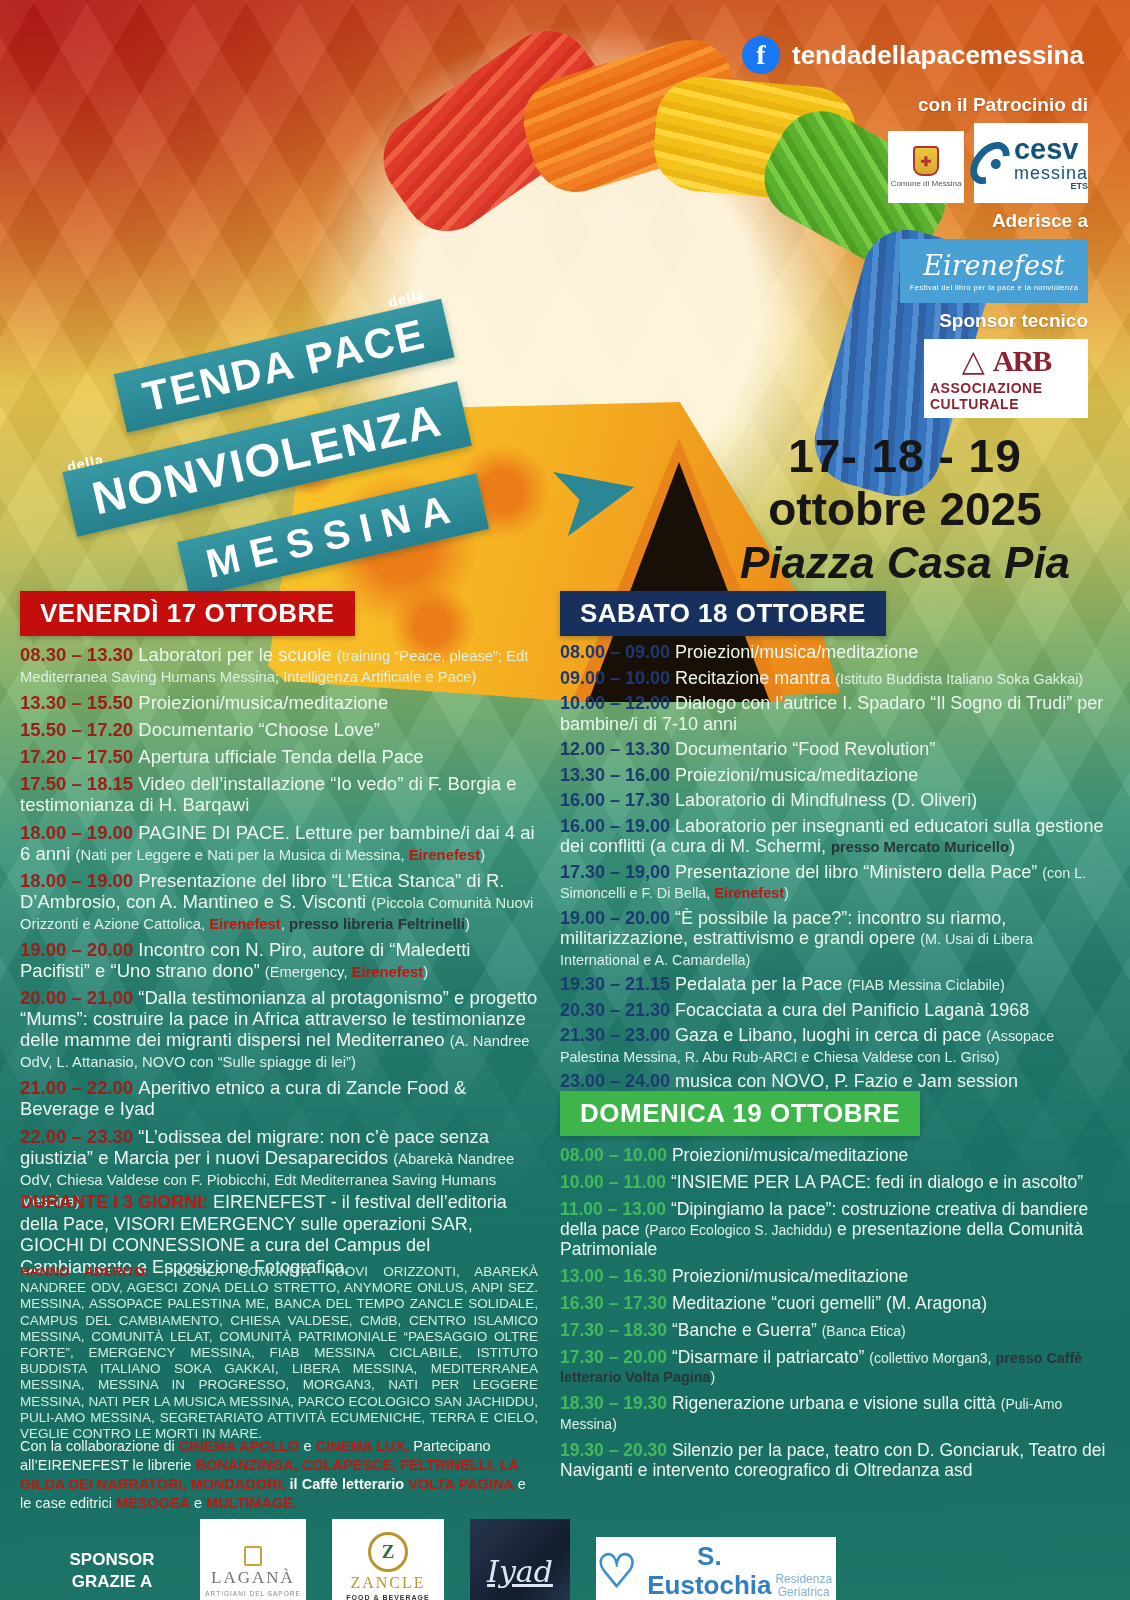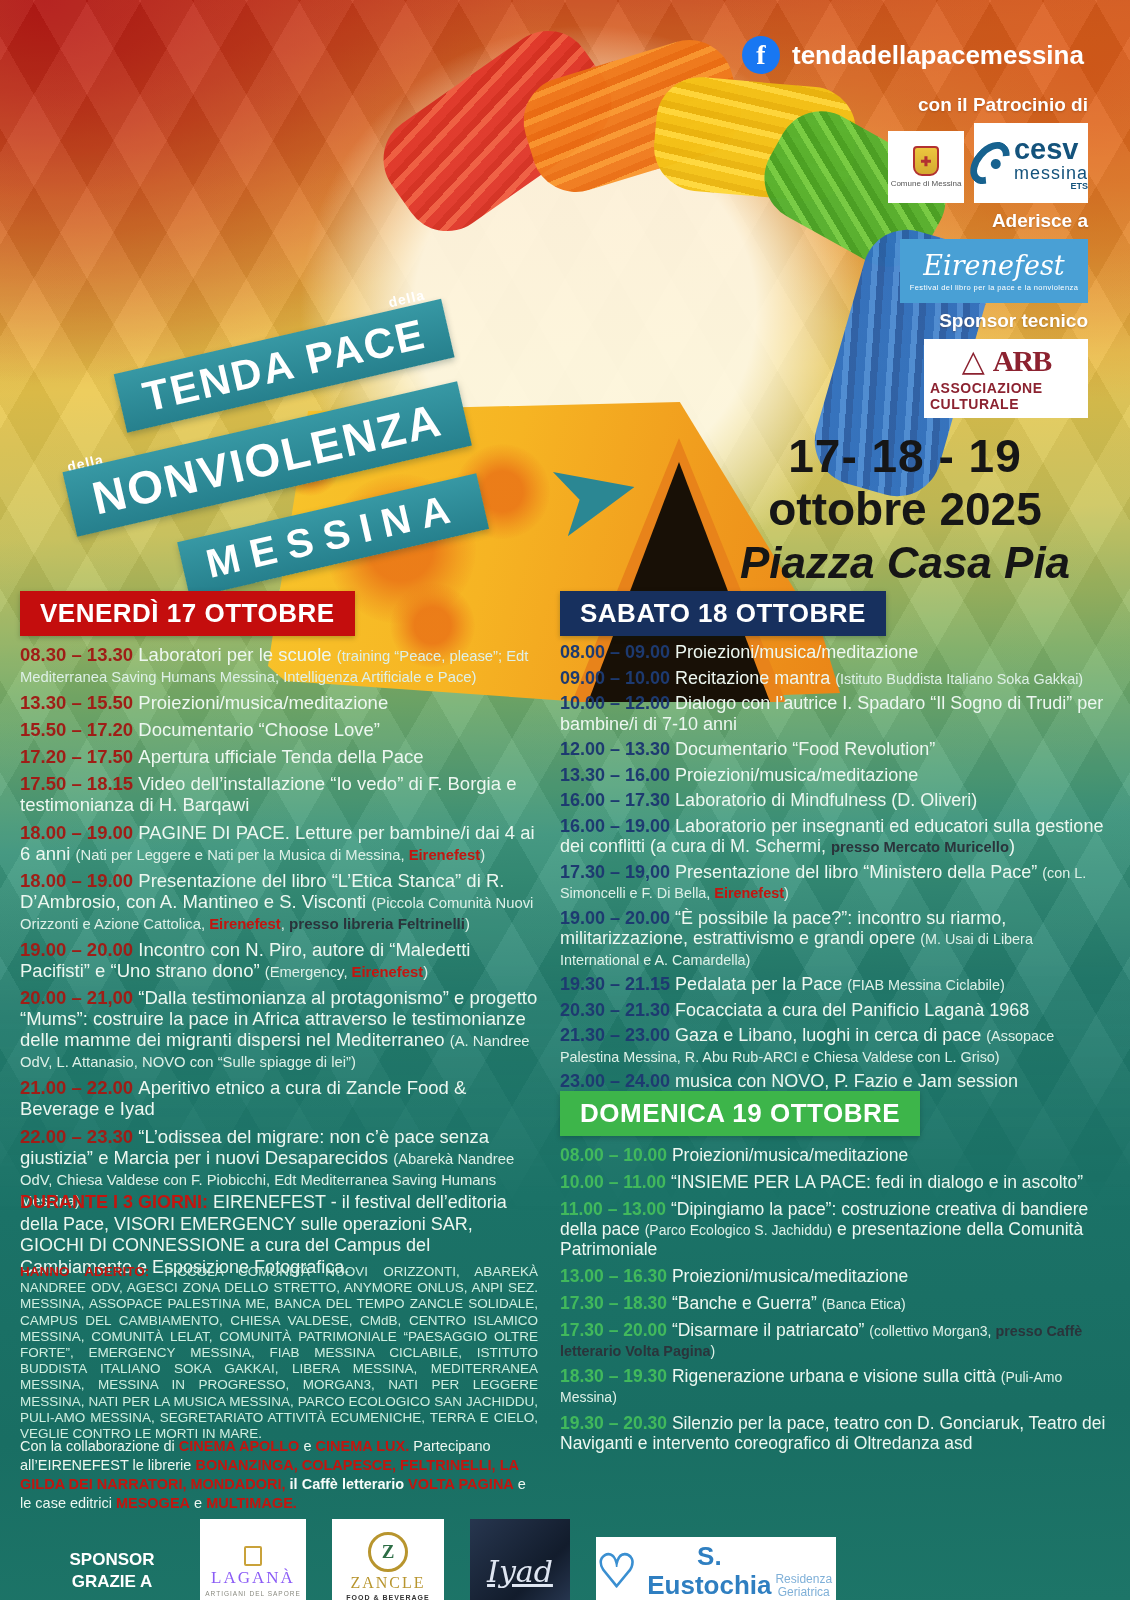--- a/index.html
+++ b/index.html
@@ -135,21 +135,21 @@
   #collab{top:1437px;font-size:14.5px;line-height:1.3;color:#edf7f0;}
   
   #sponsors{position:absolute;left:22px;top:1519px;width:1086px;z-index:7;
     display:flex;align-items:center;gap:26px;}
   .sponsor-label{color:#fff;font-weight:bold;font-size:17px;text-align:center;
     white-space:pre-line;width:124px;flex:none;margin-left:28px;line-height:1.3;}
   .sp-box{background:#fff;height:104px;display:flex;flex-direction:column;
     align-items:center;justify-content:center;flex:none;text-align:center;}
   .lagana{width:106px;gap:2px;}
   .lagana-emblem{width:14px;height:16px;border:2px solid #c9a23a;border-radius:2px;}
-  .lagana-name{font-family:"Liberation Serif",serif;font-size:17px;letter-spacing:2px;color:#8b5cf6;}
+  .lagana-name{font-family:"Liberation Serif",serif;font-size:17px;letter-spacing:2px;color:#737373;}
   .lagana-sub{font-size:6.5px;color:#8a8a80;letter-spacing:1px;}
   .zancle{width:112px;gap:2px;}
   .zancle-ring{width:34px;height:34px;border-radius:50%;border:3px solid #b8952e;color:#2d6e46;
     display:flex;align-items:center;justify-content:center;font-weight:bold;font-size:19px;
     font-family:"Liberation Serif",serif;}
   .zancle-name{font-family:"Liberation Serif",serif;font-size:16px;color:#b8952e;letter-spacing:2px;}
   .zancle-sub{font-size:7px;color:#333;font-weight:bold;letter-spacing:1px;}
   .zancle-sub2{font-size:6.5px;color:#777;font-style:italic;}
   .iyad{width:100px;background:linear-gradient(135deg,#27364f,#121c2c 60%,#2e3f5c);color:#dfe6f2;text-decoration:underline;}
   .iyad-name{font-family:"DejaVu Serif",serif;font-style:italic;font-size:30px;}
@@ -269,20 +269,21 @@
       <p class="event"><span class="time time-sat">19.30 – 21.15 </span><span class="run-w">Pedalata per la Pace </span><span class="run-sm">(FIAB Messina Ciclabile)</span></p>
       <p class="event"><span class="time time-sat">20.30 – 21.30 </span><span class="run-w">Focacciata a cura del Panificio Laganà 1968</span></p>
       <p class="event"><span class="time time-sat">21.30 – 23.00 </span><span class="run-w">Gaza e Libano, luoghi in cerca di pace </span><span class="run-sm">(Assopace Palestina Messina, R. Abu Rub-ARCI e Chiesa Valdese con L. Griso)</span></p>
       <p class="event"><span class="time time-sat">23.00 – 24.00 </span><span class="run-w">musica con NOVO, P. Fazio e Jam session</span></p>
     </div>
   <div class="events" id="sunday-events">
       <p class="event"><span class="time time-sun">08.00 – 10.00 </span><span class="run-w">Proiezioni/musica/meditazione</span></p>
       <p class="event"><span class="time time-sun">10.00 – 11.00 </span><span class="run-w">“INSIEME PER LA PACE: fedi in dialogo e in ascolto”</span></p>
       <p class="event"><span class="time time-sun">11.00 – 13.00 </span><span class="run-w">“Dipingiamo la pace”: costruzione creativa di bandiere della pace </span><span class="run-sm">(Parco Ecologico S. Jachiddu)</span><span class="run-w"> e presentazione della Comunità Patrimoniale</span></p>
       <p class="event"><span class="time time-sun">13.00 – 16.30 </span><span class="run-w">Proiezioni/musica/meditazione</span></p>
+      <p class="event"><span class="time time-sun">16.30 – 17.30 </span><span class="run-w">Meditazione “cuori gemelli” (M. Aragona)</span></p>
       <p class="event"><span class="time time-sun">17.30 – 18.30 </span><span class="run-w">“Banche e Guerra” </span><span class="run-sm">(Banca Etica)</span></p>
       <p class="event"><span class="time time-sun">17.30 – 20.00 </span><span class="run-w">“Disarmare il patriarcato” </span><span class="run-sm">(collettivo Morgan3, </span><span class="run-darksm">presso Caffè letterario Volta Pagina</span><span class="run-sm">)</span></p>
       <p class="event"><span class="time time-sun">18.30 – 19.30 </span><span class="run-w">Rigenerazione urbana e visione sulla città </span><span class="run-sm">(Puli-Amo Messina)</span></p>
       <p class="event"><span class="time time-sun">19.30 – 20.30 </span><span class="run-w">Silenzio per la pace, teatro con D. Gonciaruk, Teatro dei Naviganti e intervento coreografico di Oltredanza asd</span></p>
     </div>
 
   <p class="note" id="durante"><span class="run-red">DURANTE I 3 GIORNI:</span><span class="run-w"> EIRENEFEST - il festival dell’editoria della Pace, VISORI EMERGENCY sulle operazioni SAR, GIOCHI DI CONNESSIONE a cura del Campus del Cambiamento e Esposizione Fotografica.</span></p>
   <p class="note" id="hanno"><span class="run-red">HANNO ADERITO:</span><span class="run-w"> PICCOLA COMUNITÀ NUOVI ORIZZONTI, ABAREKÀ NANDREE ODV, AGESCI ZONA DELLO STRETTO, ANYMORE ONLUS, ANPI SEZ. MESSINA, ASSOPACE PALESTINA ME, BANCA DEL TEMPO ZANCLE SOLIDALE, CAMPUS DEL CAMBIAMENTO, CHIESA VALDESE, CMdB, CENTRO ISLAMICO MESSINA, COMUNITÀ LELAT, COMUNITÀ PATRIMONIALE “PAESAGGIO OLTRE FORTE”, EMERGENCY MESSINA, FIAB MESSINA CICLABILE, ISTITUTO BUDDISTA ITALIANO SOKA GAKKAI, LIBERA MESSINA, MEDITERRANEA MESSINA, MESSINA IN PROGRESSO, MORGAN3, NATI PER LEGGERE MESSINA, NATI PER LA MUSICA MESSINA, PARCO ECOLOGICO SAN JACHIDDU, PULI-AMO MESSINA, SEGRETARIATO ATTIVITÀ ECUMENICHE, TERRA E CIELO, VEGLIE CONTRO LE MORTI IN MARE.</span></p>
   <p class="note" id="collab"><span class="run-w">Con la collaborazione di </span><span class="run-red">CINEMA APOLLO</span><span class="run-w"> e </span><span class="run-red">CINEMA LUX.</span><span class="run-w"> Partecipano all’EIRENEFEST le librerie </span><span class="run-red">BONANZINGA, COLAPESCE, FELTRINELLI, LA GILDA DEI NARRATORI, MONDADORI,</span><span class="run-wb"> il Caffè letterario </span><span class="run-red">VOLTA PAGINA</span><span class="run-w"> e le case editrici </span><span class="run-red">MESOGEA</span><span class="run-w"> e </span><span class="run-red">MULTIMAGE.</span></p>
 

